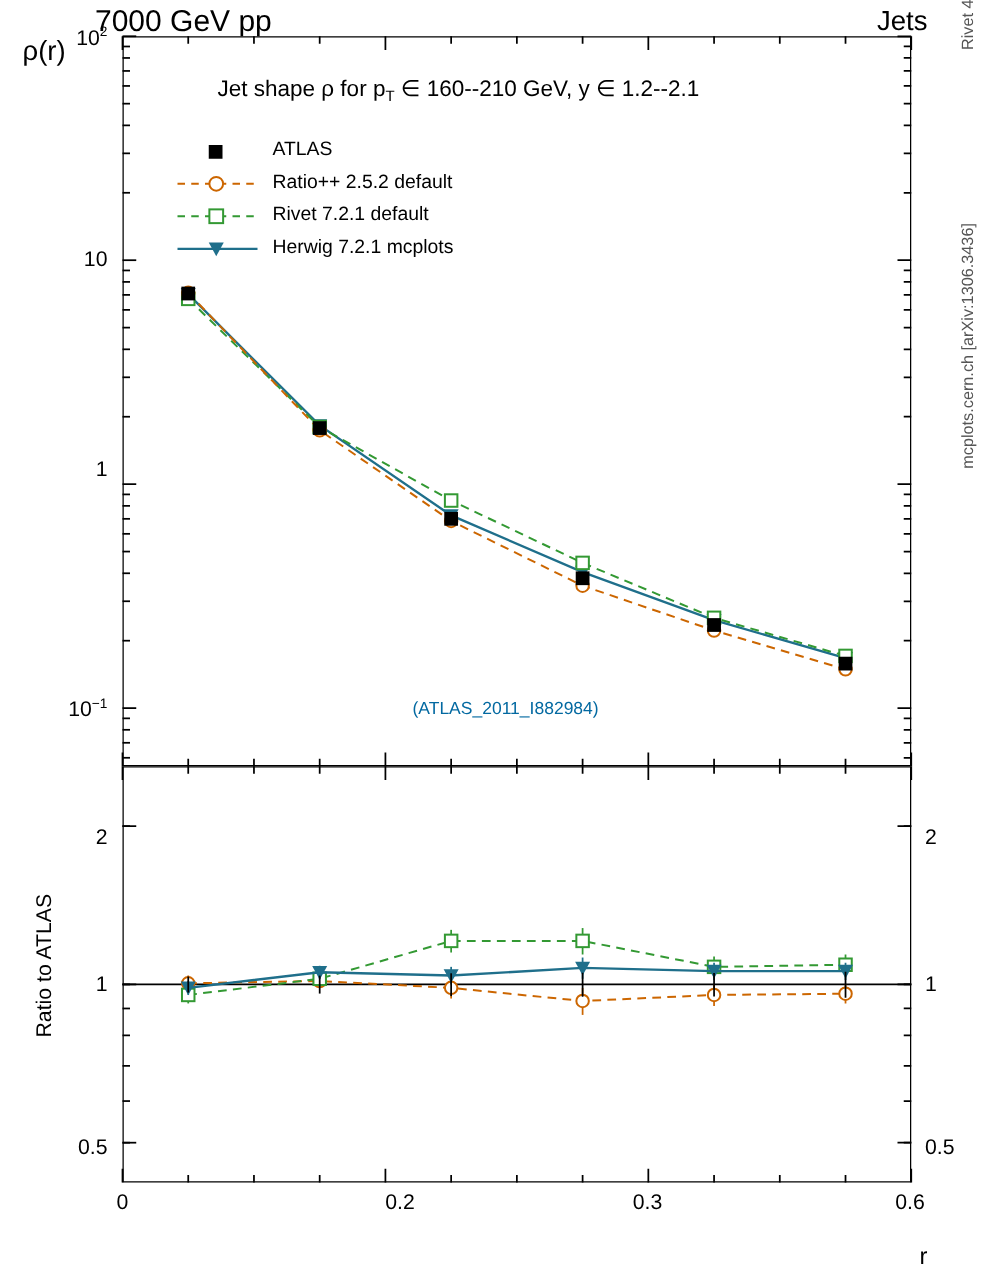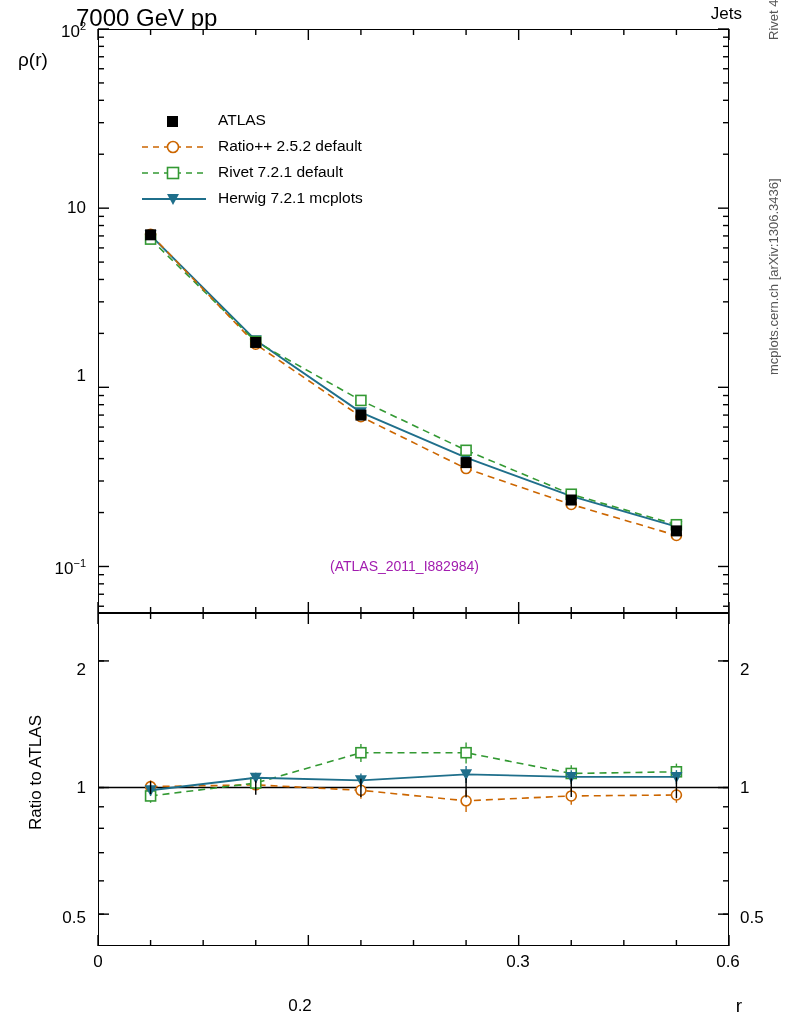--- a/index.html
+++ b/index.html
@@ -4,44 +4,44 @@
 <style>
   html,body{margin:0;padding:0;background:#ffffff;}
   body{width:786px;height:1024px;font-family:"Liberation Sans",sans-serif;color:#000;}
   #root{position:relative;width:786px;height:1024px;overflow:hidden;}
 
   .txt{position:absolute;white-space:nowrap;}
   .vtxt{position:absolute;white-space:nowrap;transform-origin:0 0;}
 
   
   #hdr-left{left:76px;top:4px;font-size:24px;}
-  #hdr-right{right:44px;top:4px;font-size:17px;}
+  #hdr-right{right:44px;top:4px;font-size:22px;}
 
   
   #main-frame{position:absolute;left:98px;top:29px;width:631px;height:584px;
               border:1.6px solid #000;box-sizing:border-box;background:#fff;}
   #ratio-frame{position:absolute;left:98px;top:613px;width:631px;height:333px;
               border:1.6px solid #000;box-sizing:border-box;background:#fff;}
 
   
-  #ylabel-main{left:18px;top:28px;font-size:19px;margin-top:21px;}
+  #ylabel-main{left:18px;top:28px;font-size:22px;}
   #ylabel-ratio{left:26px;top:830px;font-size:17px;transform:rotate(-90deg);transform-origin:0 0;}
   #xlabel{right:44px;top:995px;font-size:19px;}
 
   .ytl{position:absolute;font-size:17px;text-align:right;}
   .xtl{position:absolute;font-size:17px;text-align:center;}
 
   
   .rightcap{position:absolute;font-size:13px;color:#555;transform:rotate(-90deg);transform-origin:0 0;white-space:nowrap;}
 
   
   #plot-title{left:174px;top:60px;font-size:18px;}
 
   
-  #watermark{left:330px;top:558px;font-size:14px;color:#a21caf;}
+  #watermark{left:330px;top:558px;font-size:14px;color:#0369a1;}
 
   
   #legend{position:absolute;left:140px;top:108px;font-size:15px;}
   .leg-row{position:relative;height:26px;}
   .leg-mark{position:absolute;left:0;top:0;width:70px;height:26px;}
   .leg-lbl{position:absolute;left:78px;top:3px;white-space:nowrap;font-size:15.5px;text-align:center;}
 
   svg{position:absolute;left:0;top:0;overflow:visible;}
 </style>
 </head>
@@ -50,41 +50,44 @@
 <div id="root">
 
   <div class="txt" id="hdr-left">7000 GeV pp</div>
   <div class="txt" id="hdr-right">Jets</div>
 
   <div class="txt" id="ylabel-main">ρ(r)</div>
 
   <div id="main-frame"></div>
   <div id="ratio-frame"></div>
 
+  <div class="txt" id="plot-title">
+    <span>Jet shape ρ for p</span><span style="font-size:12px;vertical-align:-4px;">T</span><span> ∈ 160--210 GeV, y ∈ 1.2--2.1</span>
+  </div>
 
   <div class="txt" id="watermark">(ATLAS_2011_I882984)</div>
 
   <div class="rightcap" style="left:766px;top:40px;">Rivet 4.1.0, ≥ 100k events</div>
   <div class="rightcap" style="left:766px;top:375px;">mcplots.cern.ch [arXiv:1306.3436]</div>
 
   <div class="ytl" style="left:30px;top:20px;width:56px;">10<sup style="font-size:11px;">2</sup></div>
   <div class="ytl" style="left:30px;top:198px;width:56px;">10</div>
   <div class="ytl" style="left:30px;top:366px;width:56px;">1</div>
   <div class="ytl" style="left:22px;top:557px;width:64px;">10<sup style="font-size:11px;">−1</sup></div>
 
   <div class="ytl" style="left:44px;top:660px;width:42px;">2</div>
   <div class="ytl" style="left:44px;top:778px;width:42px;">1</div>
   <div class="ytl" style="left:30px;top:908px;width:56px;">0.5</div>
 
   <div class="ytl" style="left:740px;top:660px;width:42px;text-align:left;">2</div>
   <div class="ytl" style="left:740px;top:778px;width:42px;text-align:left;">1</div>
   <div class="ytl" style="left:740px;top:908px;width:56px;text-align:left;">0.5</div>
 
   <div class="xtl" style="left:78px;top:952px;width:40px;">0</div>
-  <div class="xtl" style="left:280px;top:952px;width:40px;margin-top:44px;">0.2</div>
+  <div class="xtl" style="left:300px;top:952px;width:40px;">0.2</div>
   <div class="xtl" style="left:498px;top:952px;width:40px;">0.3</div>
   <div class="xtl" style="left:708px;top:952px;width:40px;">0.6</div>
 
   <div class="txt" id="xlabel">r</div>
   <div class="vtxt" id="ylabel-ratio">Ratio to ATLAS</div>
 
   <div id="legend">
     <div class="leg-row">
       <svg class="leg-mark" width="70" height="26">
         <rect x="27" y="8" width="11" height="11" fill="#000"></rect>

